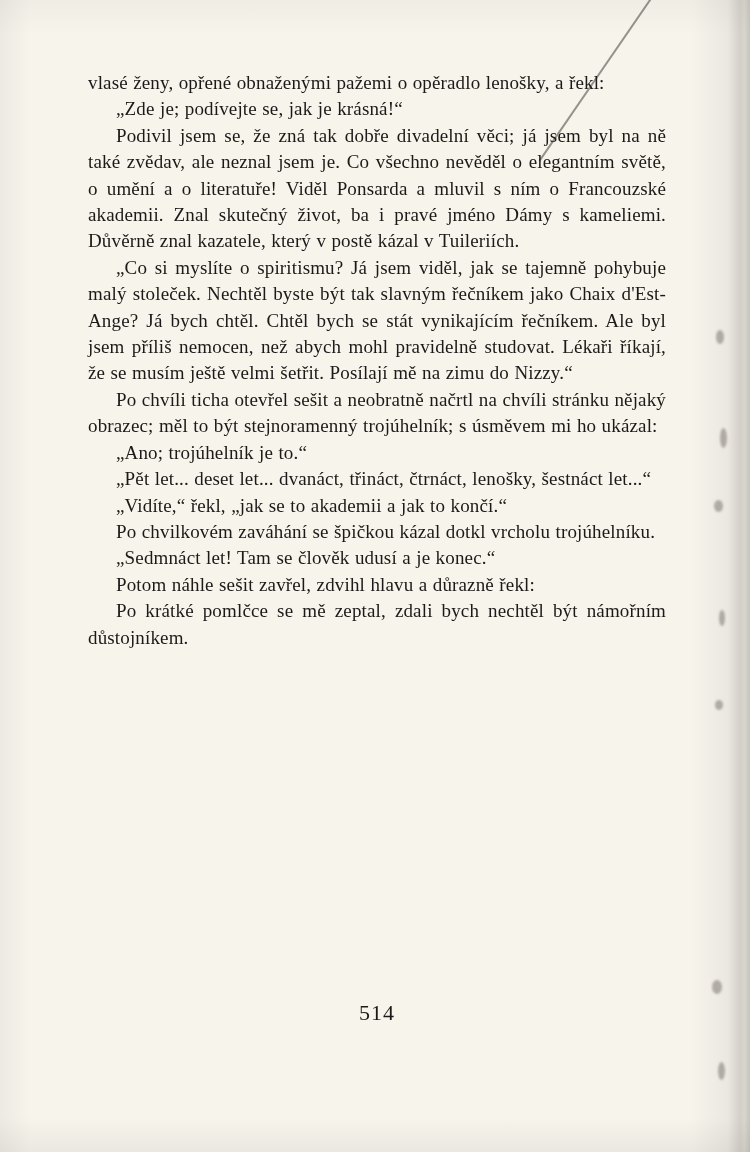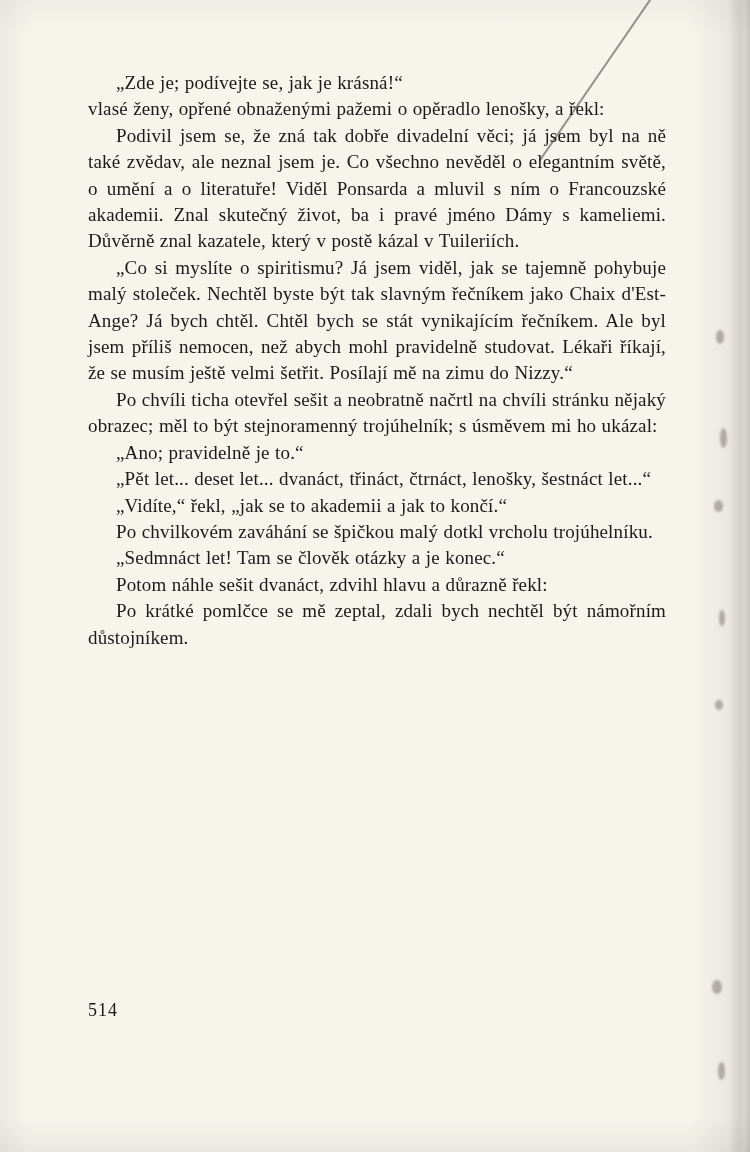--- a/index.html
+++ b/index.html
@@ -46,22 +46,22 @@
     word-spacing: 0.5px;
   }
   .para.indent {
     text-indent: 28px;
   }
   .page-number {
     position: absolute;
     left: 88px;
     width: 578px;
     top: 1000px;
-    text-align: left;
-    font-size: 18px;
+    text-align: center;
+    font-size: 22px;
     letter-spacing: 1px;
   }
   
   .diagonal-line {
     position: absolute;
     left: 594px;
     top: -18px;
     width: 1.5px;
     height: 196px;
     background: rgba(70,65,60,0.55);
@@ -103,31 +103,31 @@
 
   <div class="speck s1"></div>
   <div class="speck s2"></div>
   <div class="speck s3"></div>
   <div class="speck s4"></div>
   <div class="speck s5"></div>
   <div class="speck s6"></div>
   <div class="speck s7"></div>
 
   <div class="text-block">
+      <p class="para">vlasé ženy, opřené obnaženými pažemi o opěradlo lenošky, a řekl:</p>
       <p class="para indent">„Zde je; podívejte se, jak je krásná!“</p>
-      <p class="para">vlasé ženy, opřené obnaženými pažemi o opěradlo lenošky, a řekl:</p>
       <p class="para indent">Podivil jsem se, že zná tak dobře divadelní věci; já jsem byl na ně také zvědav, ale neznal jsem je. Co všechno nevěděl o elegantním světě, o umění a o literatuře! Viděl Ponsarda a mluvil s ním o Francouzské akademii. Znal skutečný život, ba i pravé jméno Dámy s kameliemi. Důvěrně znal kazatele, který v postě kázal v Tuileriích.</p>
       <p class="para indent">„Co si myslíte o spiritismu? Já jsem viděl, jak se tajemně pohybuje malý stoleček. Nechtěl byste být tak slavným řečníkem jako Chaix d'Est-Ange? Já bych chtěl. Chtěl bych se stát vynikajícím řečníkem. Ale byl jsem příliš nemocen, než abych mohl pravidelně studovat. Lékaři říkají, že se musím ještě velmi šetřit. Posílají mě na zimu do Nizzy.“</p>
       <p class="para indent">Po chvíli ticha otevřel sešit a neobratně načrtl na chvíli stránku nějaký obrazec; měl to být stejnoramenný trojúhelník; s úsměvem mi ho ukázal:</p>
-      <p class="para indent">„Ano; pravidelně je to.“</p>
+      <p class="para indent">„Ano; trojúhelník je to.“</p>
       <p class="para indent">„Pět let... deset let... dvanáct, třináct, čtrnáct, lenošky, šestnáct let...“</p>
       <p class="para indent">„Vidíte,“ řekl, „jak se to akademii a jak to končí.“</p>
-      <p class="para indent">Po chvilkovém zaváhání se špičkou malý dotkl vrcholu trojúhelníku.</p>
-      <p class="para indent">„Sedmnáct let! Tam se člověk otázky a je konec.“</p>
-      <p class="para indent">Potom náhle sešit dvanáct, zdvihl hlavu a důrazně řekl:</p>
+      <p class="para indent">Po chvilkovém zaváhání se špičkou kázal dotkl vrcholu trojúhelníku.</p>
+      <p class="para indent">„Sedmnáct let! Tam se člověk udusí a je konec.“</p>
+      <p class="para indent">Potom náhle sešit zavřel, zdvihl hlavu a důrazně řekl:</p>
       <p class="para indent">Po krátké pomlčce se mě zeptal, zdali bych nechtěl být námořním důstojníkem.</p>
     </div>
 
   <div class="page-number">514</div>
 
   <div class="edge-fold"></div>
 
 </div>
 
 </body></html>

